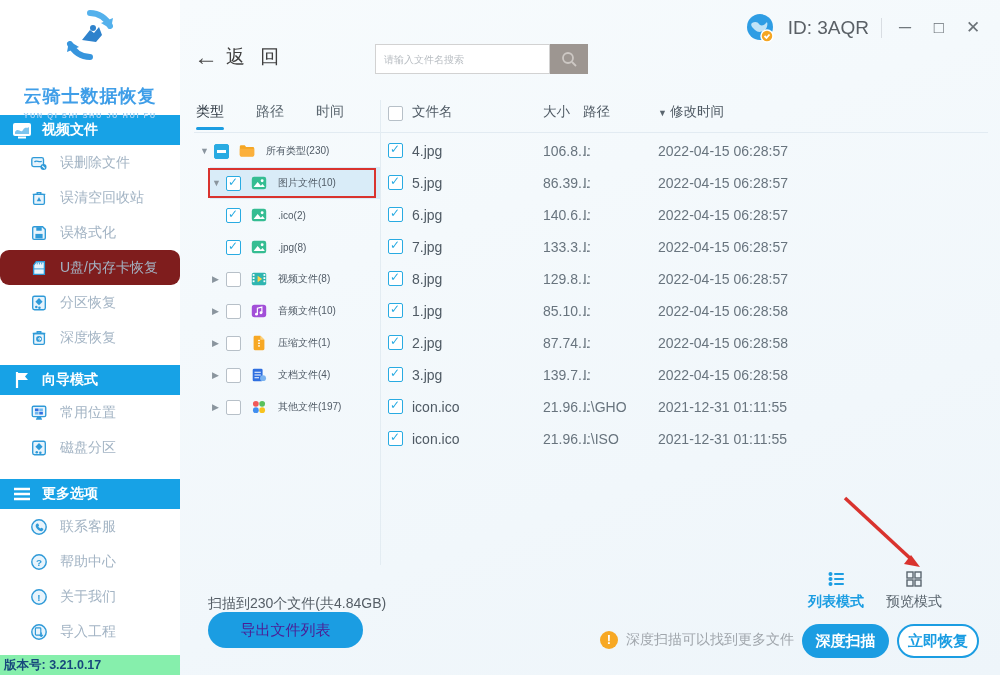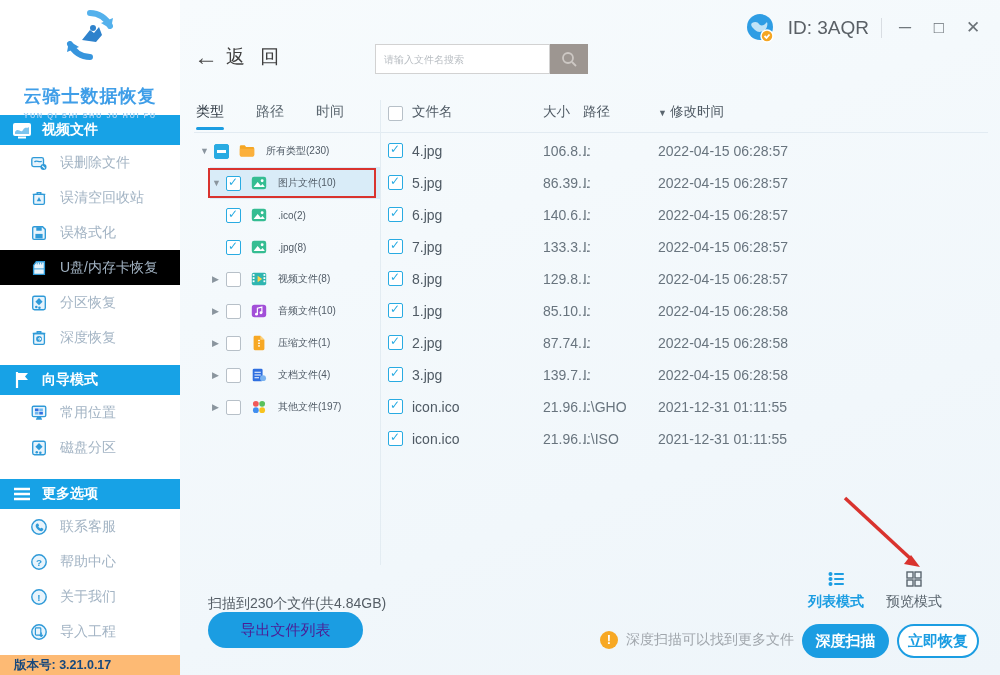--- a/index.html
+++ b/index.html
@@ -13,23 +13,23 @@
   .logo-title { font-size:18px; font-weight:bold; color:#3f9ee8; letter-spacing:1px; margin-top:16px; }
   .logo-sub { font-size:7.5px; font-weight:bold; color:#9fcef2; letter-spacing:1.5px; margin-top:3px; }
   .sec-h { height:30px; display:flex; align-items:center; gap:10px; padding-left:12px;
     background:#17a2e6; color:#fff; font-size:14px; font-weight:bold; cursor:pointer; }
   .sec-ic { width:20px; height:20px; display:inline-block; }
   .sec-ic svg { width:20px; height:20px; }
   .sec-m1 { margin-top:10px; } .sec-m2 { margin-top:14px; }
   .sitem { height:35px; display:flex; align-items:center; gap:12px; padding-left:30px;
     font-size:14px; color:#a3b4c4; cursor:pointer; }
   .sitem-ic { width:18px; height:18px; } .sitem-ic svg { width:18px; height:18px; }
-  .sitem.selected { background:#000000; }
-  #version-bar { position:absolute; bottom:0; left:0; width:180px; height:20px; background:#fdba74;
-    color:#17487c; font-size:12.5px; font-weight:bold; line-height:20px; padding-left:14px; }
+  .sitem.selected { background:#7f1d1d;border-radius:9px; }
+  #version-bar { position:absolute; bottom:0; left:0; width:180px; height:20px; background:#86efac;
+    color:#17487c; font-size:12.5px; font-weight:bold; line-height:20px; padding-left:4px; }
 
   
   #main { position:absolute; left:180px; top:0; width:820px; height:675px;
     background:linear-gradient(160deg,#f7fbfd 0%,#eef5fa 100%); }
 
   #id-cluster { position:absolute; top:12px; right:16px; display:flex; align-items:center; gap:12px; }
   #id-text { font-size:19px; color:#5a6066; }
   .wc-sep { width:1px; height:20px; background:#d8dde2; }
   .wc { font-size:17px; color:#6b7278; width:22px; text-align:center; cursor:pointer; line-height:22px; }
 

